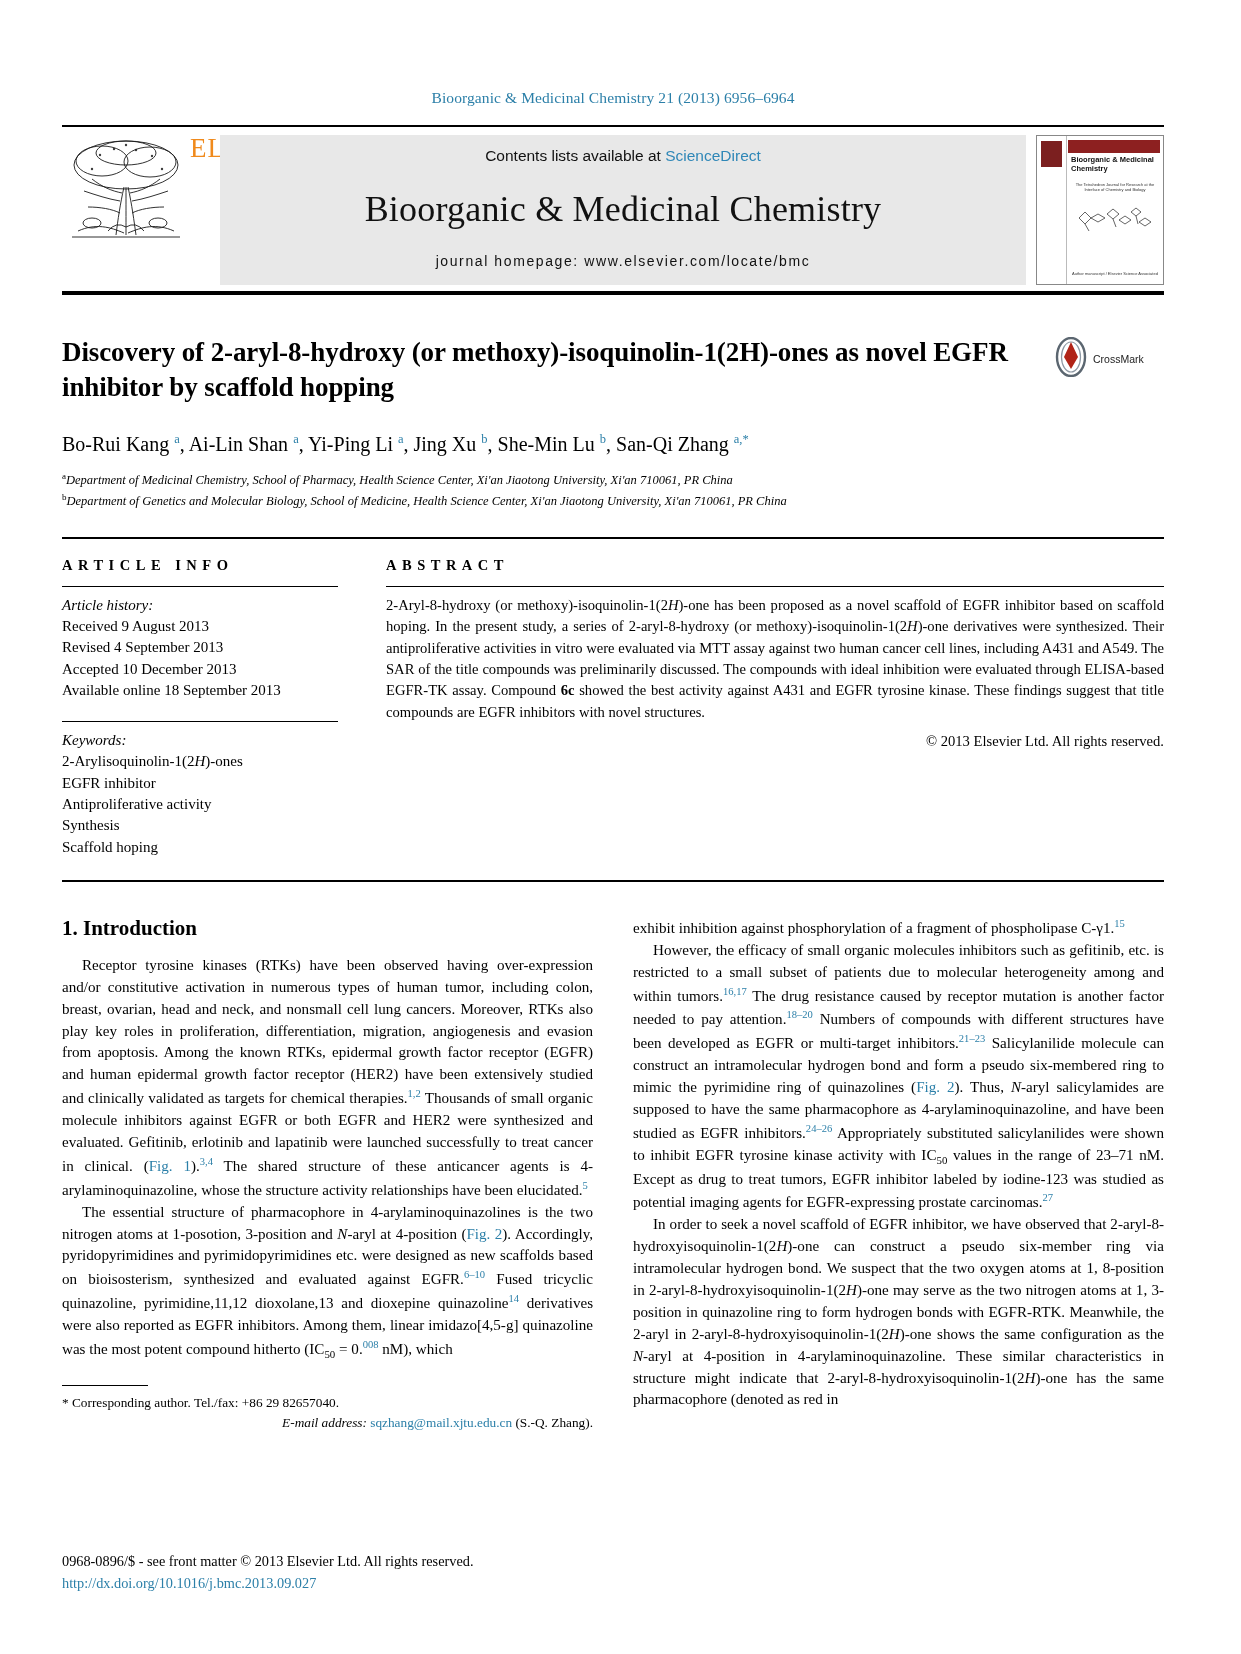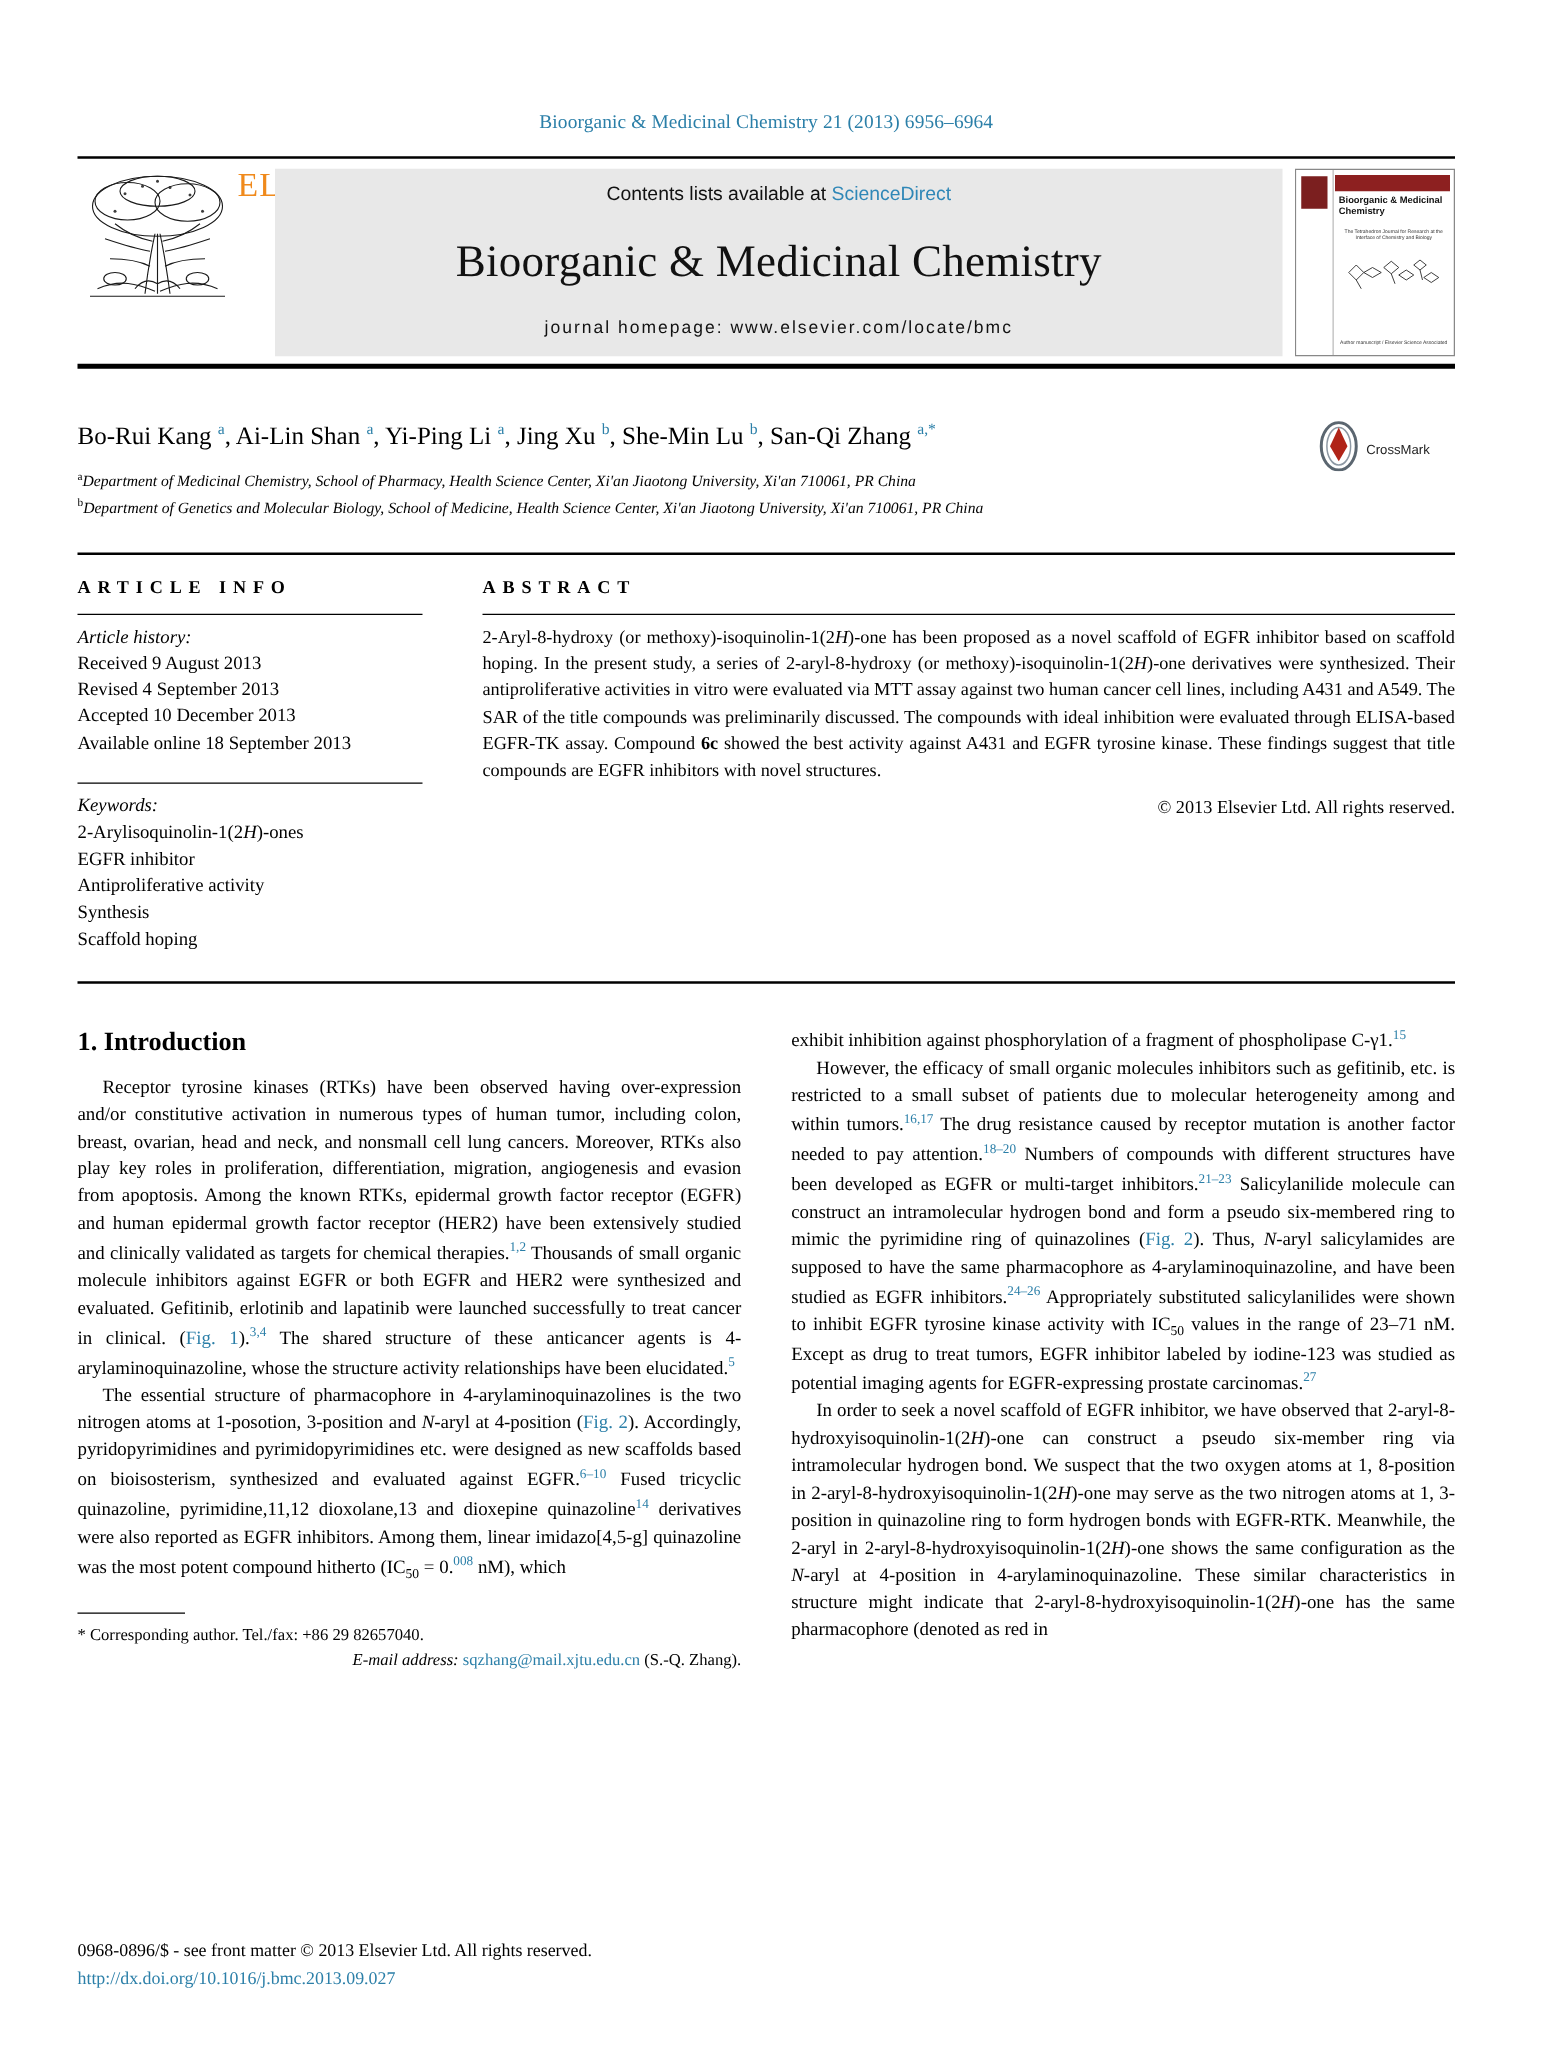--- a/index.html
+++ b/index.html
@@ -344,20 +344,21 @@
         </div>
         <div class="cover-bottom">Author manuscript / Elsevier
 Science Associated</div>
       </div>
 
     </div>
   </div>
   <div class="masthead-rule"></div>
 
   <div class="title-block">
+    <h1 class="paper-title">Discovery of 2-aryl-8-hydroxy (or methoxy)-isoquinolin-1(2H)-ones as novel EGFR inhibitor by scaffold hopping</h1>
 
     <div class="crossmark">
       <div class="crossmark-row">
         <span>
           <svg width="34" height="40" viewBox="0 0 34 40" aria-hidden="true">
             <ellipse cx="17" cy="20" rx="14" ry="19" fill="#fff" stroke="#5b6670" stroke-width="2.4"></ellipse>
             <ellipse cx="17" cy="20" rx="9.5" ry="15" fill="#fff" stroke="#8d98a3" stroke-width="1.2"></ellipse>
             <path d="M17 5 L24 20 L17 32 L10 20 Z" fill="#b02418"></path>
           </svg>
         </span>

